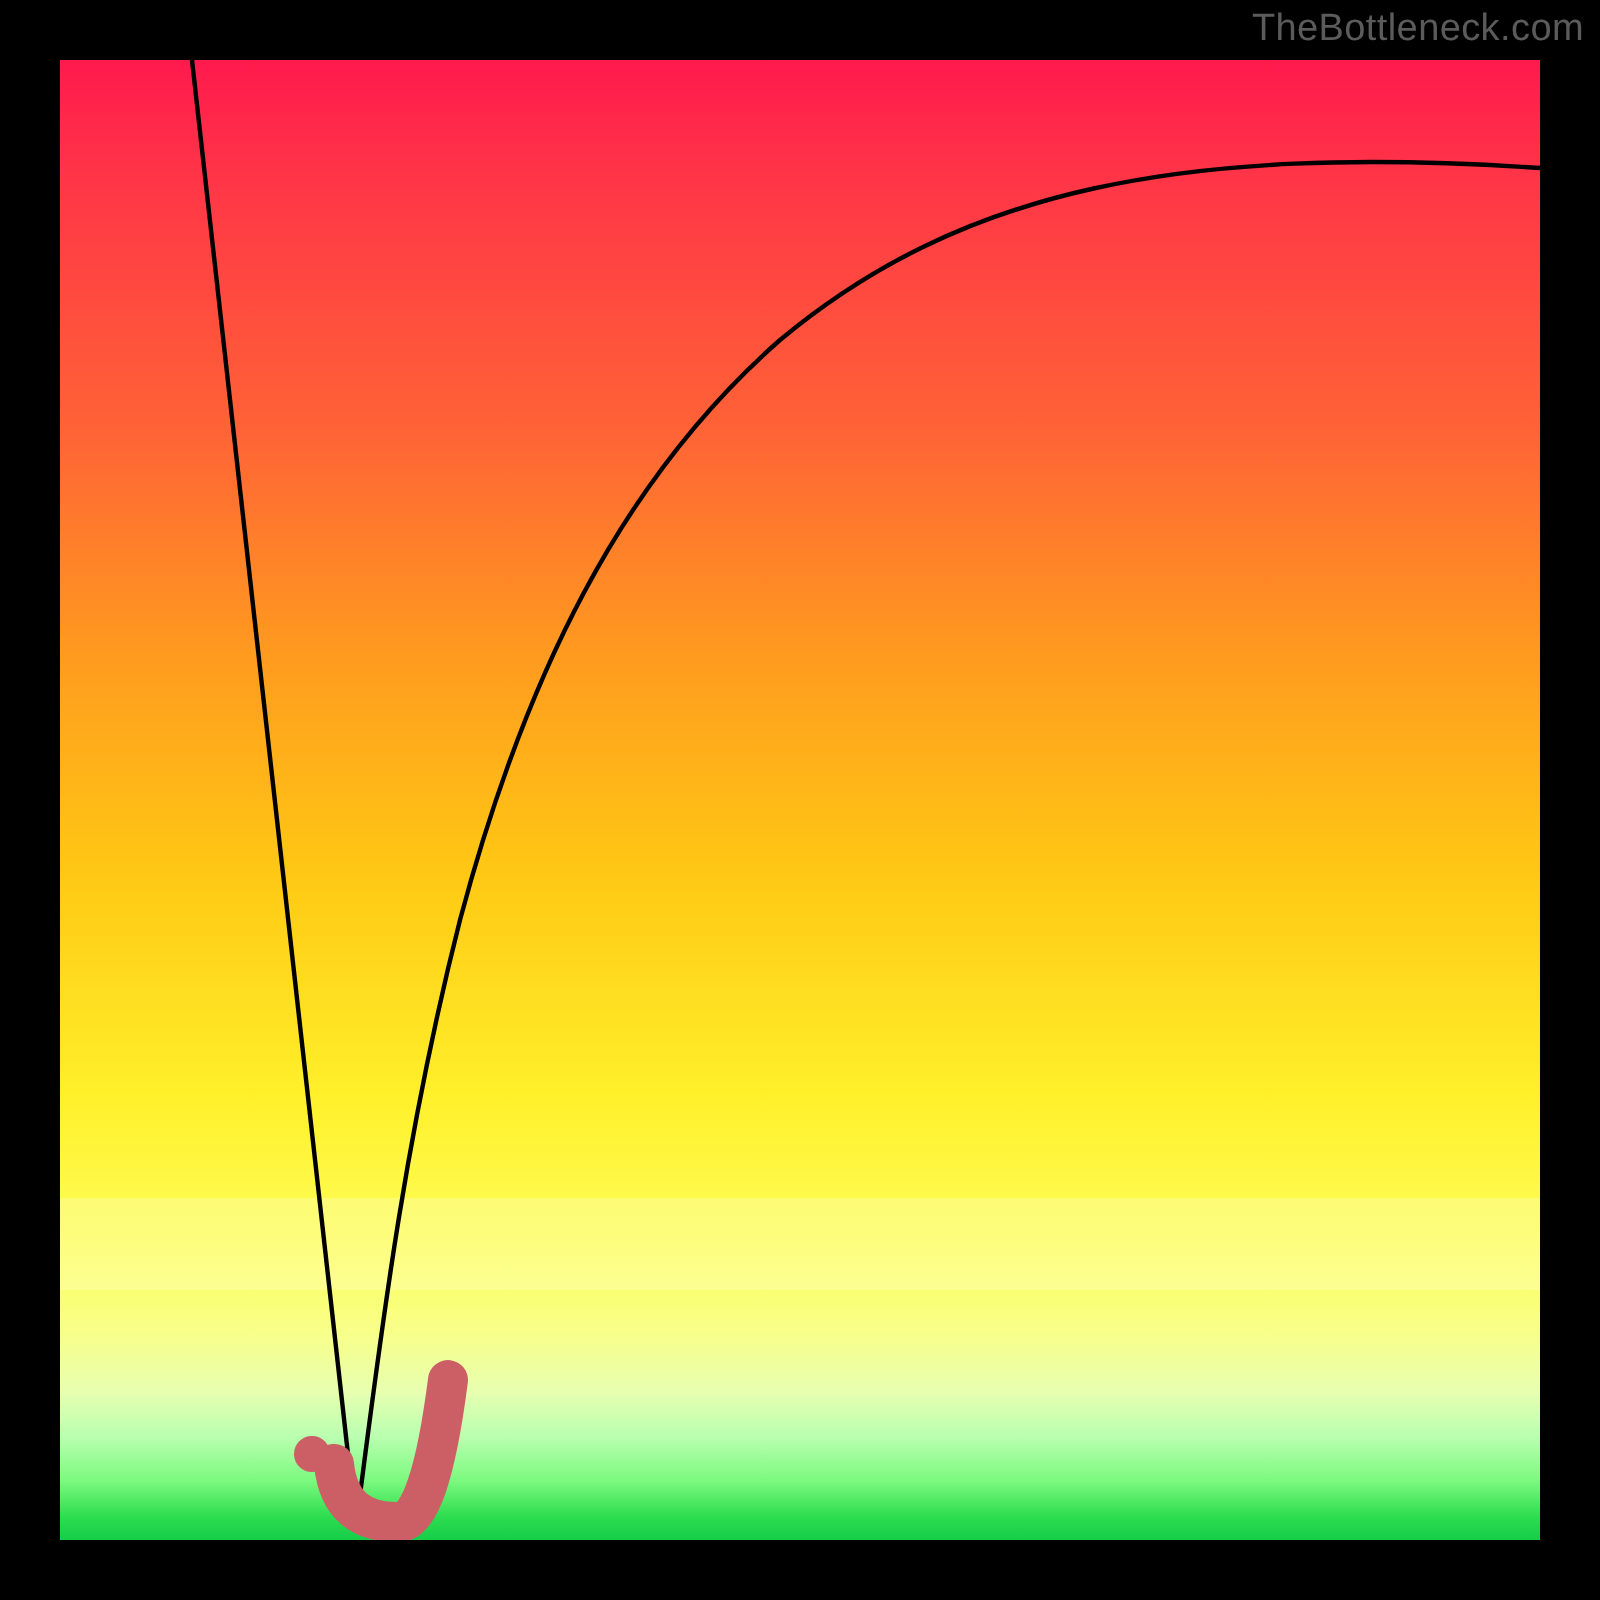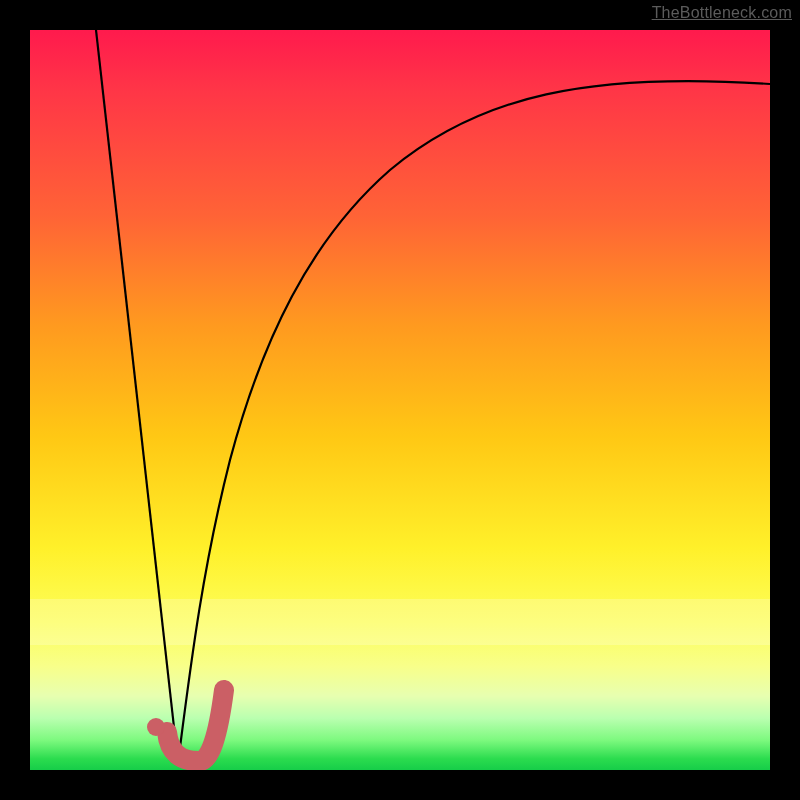--- a/index.html
+++ b/index.html
@@ -59,25 +59,24 @@
     left: 0;
     top: 0;
     width: 740px;
     height: 740px;
   }
   .watermark {
     position: absolute;
     top: 4px;
     right: 8px;
     font-family: Arial, Helvetica, sans-serif;
-    font-size: 16px;
+    font-size: 19px;
     color: #5b5b5b;
     font-weight: 500;
     letter-spacing: 0.2px;
-    text-decoration: underline;
   }
   .hook {
     stroke: #cb5f65;
     stroke-width: 20;
     stroke-linecap: round;
     stroke-linejoin: round;
     fill: none;
   }
   .dot {
     fill: #cb5f65;

